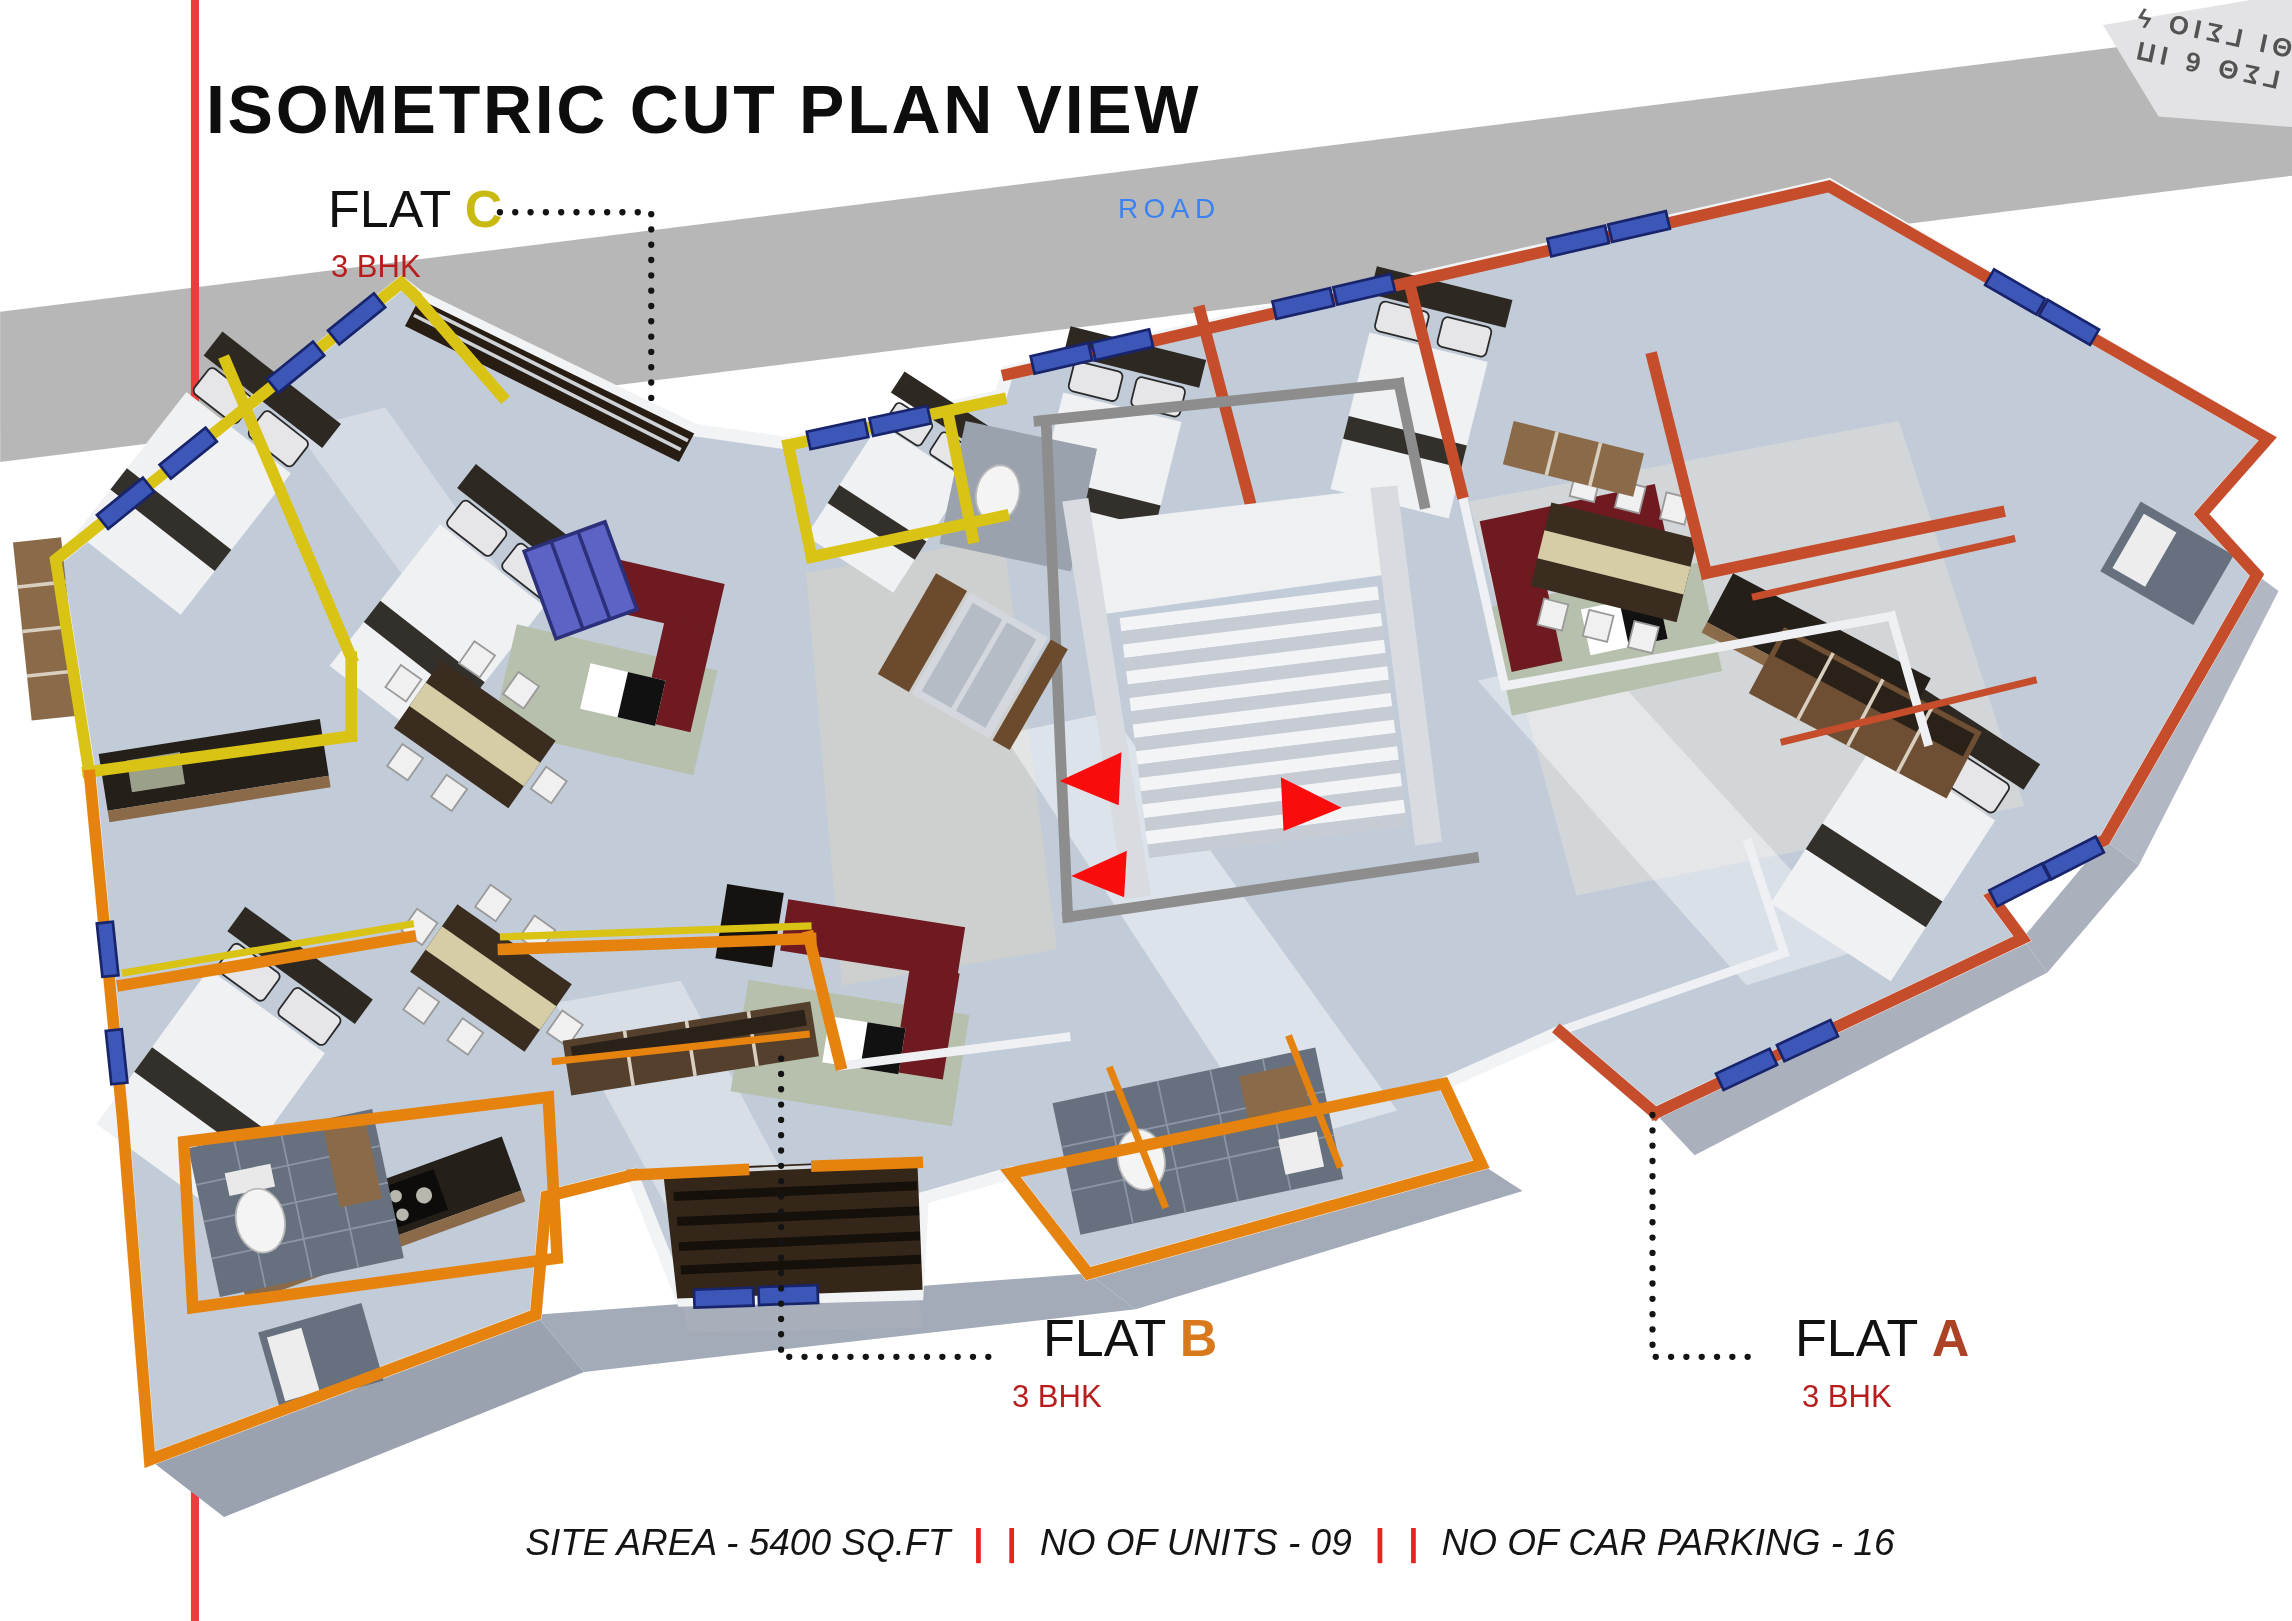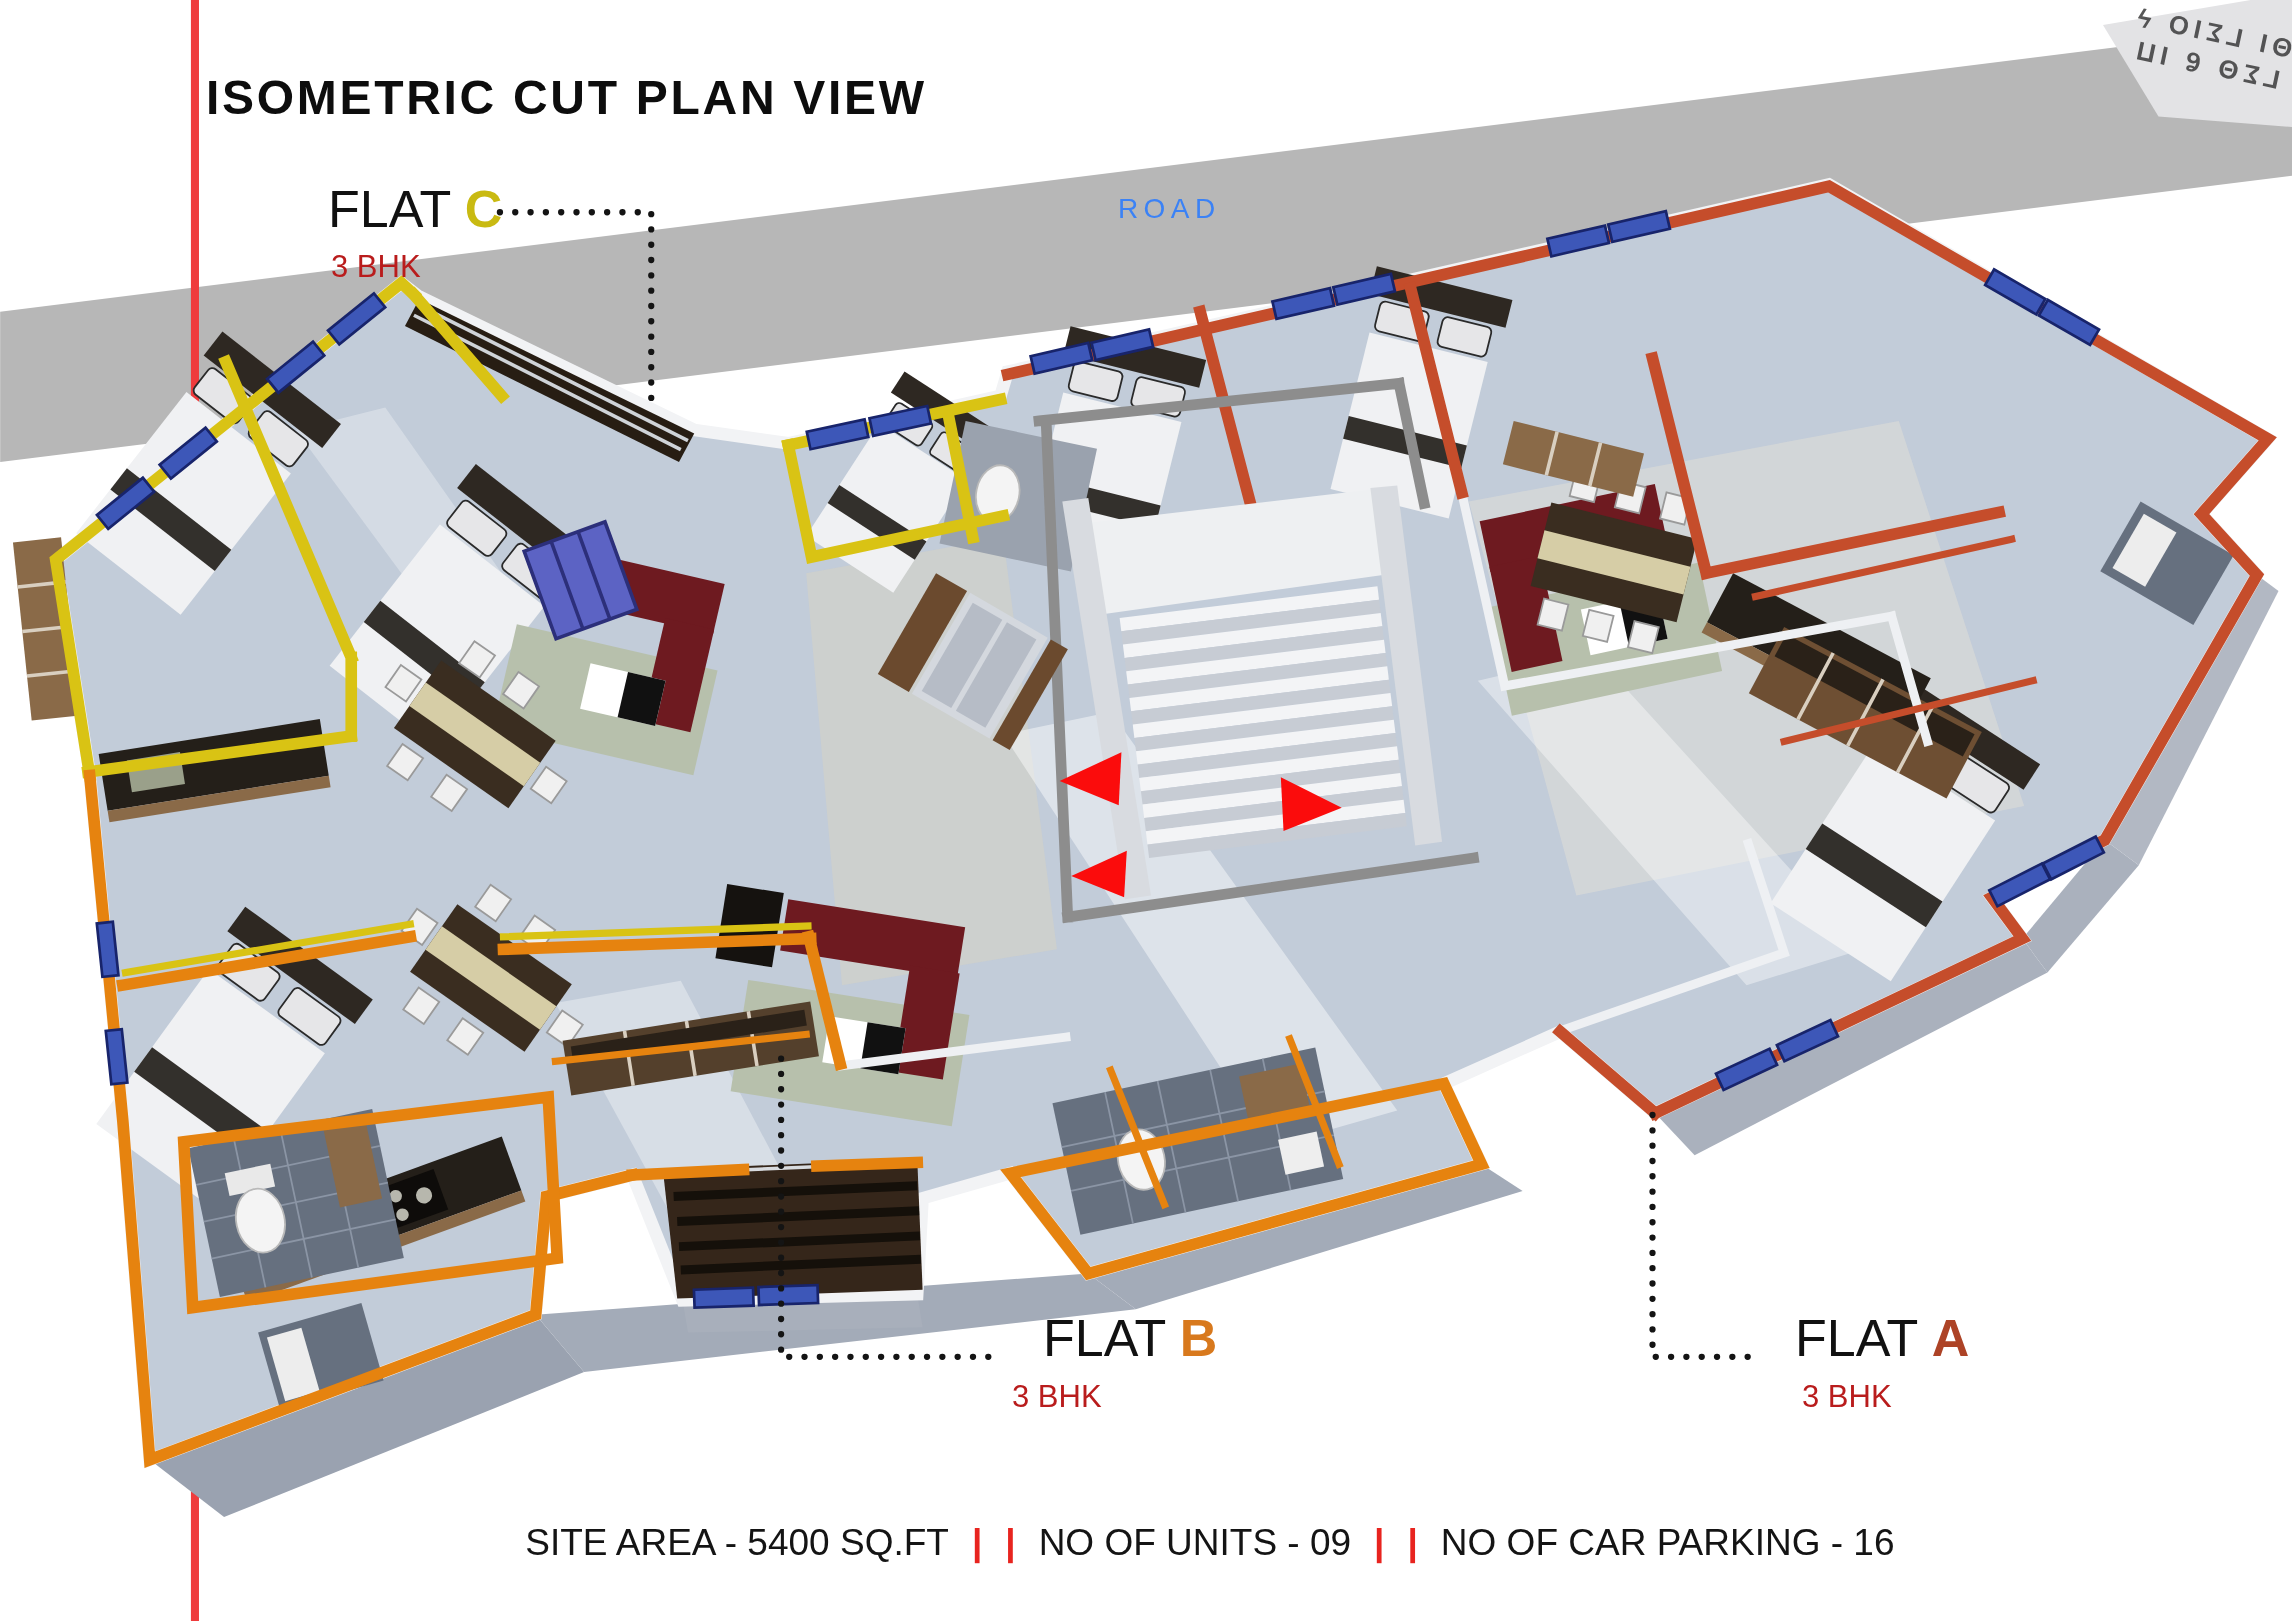--- a/index.html
+++ b/index.html
@@ -1,32 +1,32 @@
 <!DOCTYPE html>
 <html style="--road-gray: #b7b7b7; --accent-red-line: #ef3b3c; --details-pink: #ee1550; --separator-red: #e8241f; --floor-base: #c2ccd9; --window-blue: #3d57b8; --arrow-red: #fb0c0c; --wall-c: #d9c314; --wall-b: #e6830f; --wall-a: #c54d2b;font-size:14.3px"><head>
 <meta charset="utf-8">
 <style>
   html,body{margin:0;padding:0;background:#ffffff;}
   .page{position:relative;width:2293px;height:1621px;background:#ffffff;overflow:hidden;
         font-family:"Liberation Sans",sans-serif;}
   .page svg{position:absolute;left:0;top:0;}
 
   
-  .title{position:absolute;left:206px;top:70px;font-size:48px;font-weight:800;
+  .title{position:absolute;left:206px;top:70px;font-size:68px;font-weight:800;
          letter-spacing:2.7px;color:#0d0d0d;white-space:nowrap;}
   .road-label{position:absolute;left:1118px;top:193px;font-size:28px;letter-spacing:5.4px;
          color:#3b82f6;white-space:nowrap;}
   .flat-label{position:absolute;font-size:52px;color:#111;white-space:nowrap;}
   .flat-label .letter{font-weight:800;}
   .bhk{position:absolute;font-size:31px;color:#b91c1c;white-space:nowrap;}
   .project-heading{position:absolute;right:27px;top:1460px;font-size:39px;font-weight:800;
          color:var(--details-pink,#ee1550);letter-spacing:0.4px;white-space:nowrap;}
   .info-row{position:absolute;left:134px;right:7.2px;top:1522px;display:flex;
          justify-content:center;align-items:baseline;gap:23px;font-size:37px;color:#141414;}
-  .info-row .item{white-space:pre;}
+  .info-row .item{white-space:pre;font-style:italic;}
   .info-row .sep{color:var(--separator-red,#e8241f);font-weight:800;}
   .stamp{position:absolute;left:2124px;top:16px;width:170px;transform:rotate(192deg);
          font-size:26px;font-weight:700;color:#3b3b3b;letter-spacing:5.4px;line-height:1.25;
          text-align:center;opacity:.85;white-space:nowrap;}
 
   
   .wc{stroke:var(--wall-c,#d9c314);fill:none;stroke-width:13;stroke-linecap:square;stroke-linejoin:miter;}
   .wb{stroke:var(--wall-b,#e6830f);fill:none;stroke-width:13;stroke-linecap:square;stroke-linejoin:miter;}
   .wa{stroke:var(--wall-a,#c54d2b);fill:none;stroke-width:13;stroke-linecap:square;stroke-linejoin:miter;}
   .wthin{stroke-width:8;}

